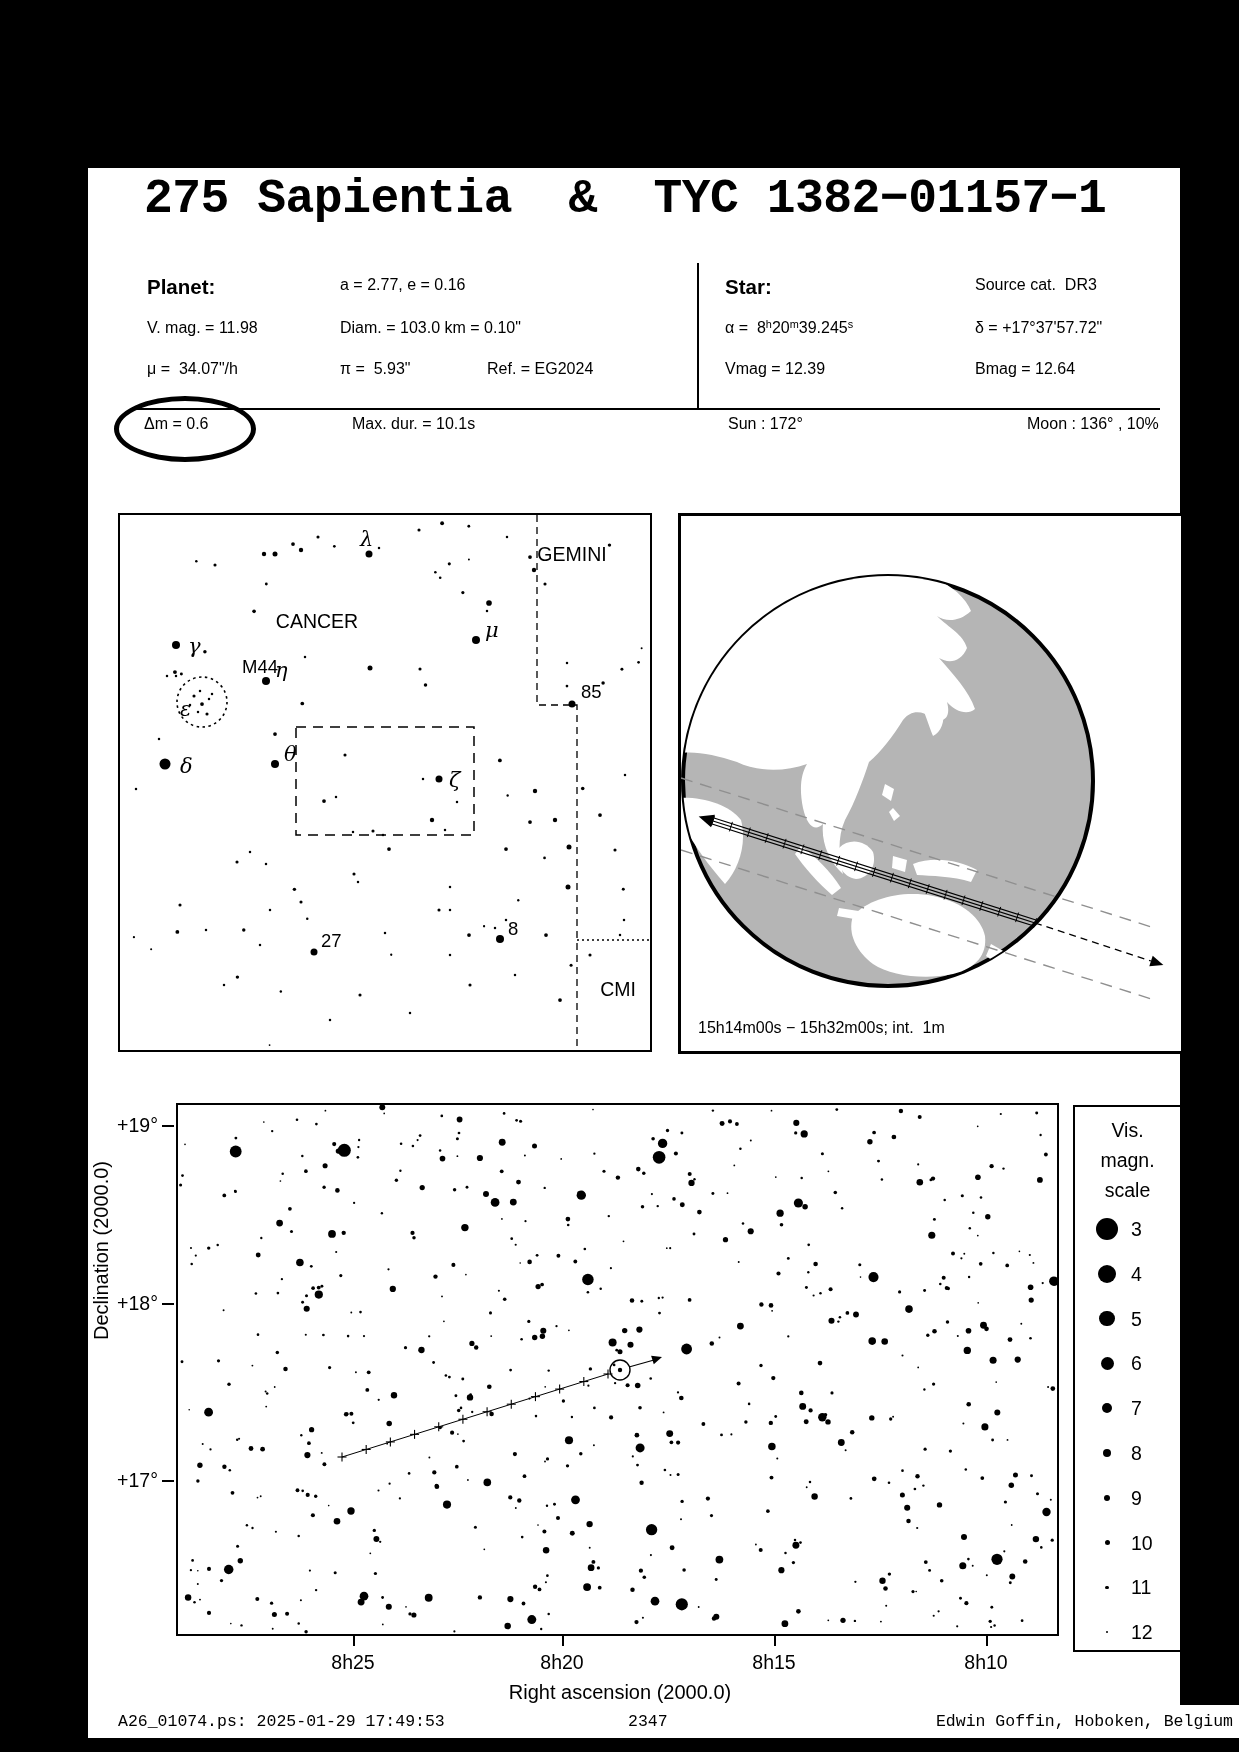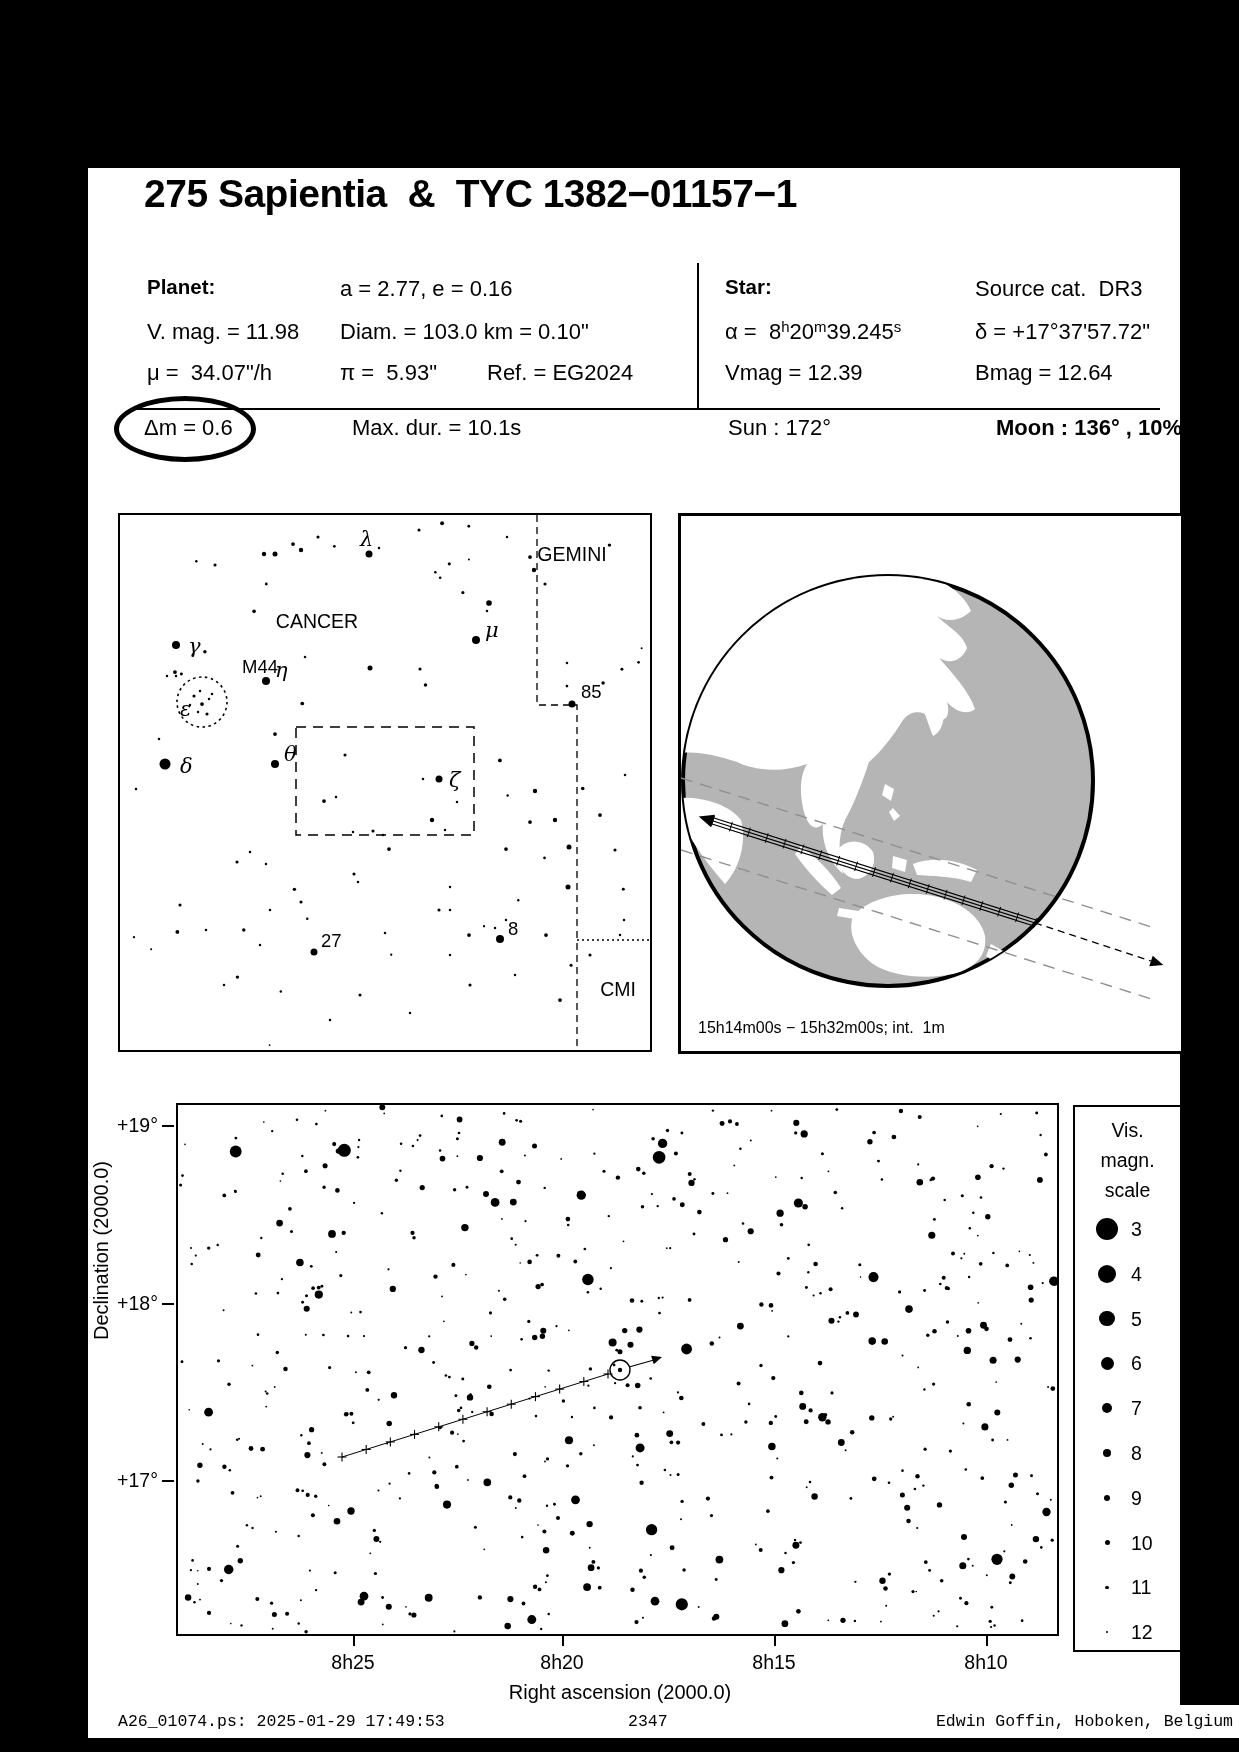--- a/index.html
+++ b/index.html
@@ -3,24 +3,24 @@
 <meta charset="utf-8">
 <style>
   html,body{margin:0;padding:0;background:#000;}
   body{width:1239px;height:1752px;position:relative;overflow:hidden;
        font-family:"Liberation Sans",sans-serif;color:#000;}
   .abs{position:absolute;}
   .pre{white-space:pre;}
   .page{position:absolute;left:88px;top:168px;width:1092px;height:1537px;background:#fff;}
   .footerband{position:absolute;left:88px;top:1705px;width:1151px;height:33px;background:#fff;
               font-family:"Liberation Mono","DejaVu Sans Mono",monospace;font-size:16.5px;}
-  .title{font-size:39px;font-weight:bold;letter-spacing:-0.5px;}
+  .title{font-size:48px;font-weight:bold;letter-spacing:-0.5px;font-family:Liberation Mono, monospace;}
   .subtitle{font-size:27px;}
   .sup{font-size:68%;position:relative;top:-0.5em;}
-  .cell{font-size:22px;}
+  .cell{font-size:16px;}
   .hd{font-weight:bold;font-size:20.5px;}
   .hline{border-top:2px solid #000;height:0;}
   .vline{border-left:2px solid #000;width:0;}
   .ellipse{border:5px solid #000;border-radius:50%;}
   .panel{border:2.5px solid #000;background:#fff;}
   .panel3{border:3px solid #000;background:#fff;}
   .caption{font-size:16px;}
   .ticklab{font-size:19.5px;}
   .xtick{border-left:2px solid #000;width:0;height:12px;}
   .ytick{border-top:2px solid #000;height:0;width:12px;}
@@ -54,21 +54,21 @@
   <div class="abs cell pre" style="left:887px;top:151px;">δ = +17°37'57.72"</div>
   <div class="abs cell pre" style="left:637px;top:192px;">Vmag = 12.39</div>
   <div class="abs cell pre" style="left:887px;top:192px;">Bmag = 12.64</div>
 
   <div class="abs hline" style="left:47px;top:240px;width:1025px;"></div>
 
   <div class="abs ellipse" style="left:26px;top:228px;width:132px;height:56px;"></div>
   <div class="abs cell pre" style="left:56px;top:247px;">Δm = 0.6</div>
   <div class="abs cell pre" style="left:264px;top:247px;">Max. dur. = 10.1s</div>
   <div class="abs cell pre" style="left:640px;top:247px;">Sun : 172°</div>
-  <div class="abs cell pre" style="left:908px;top:247px;font-weight:bold;">Moon : 136° , 10%</div>
+  <div class="abs cell pre" style="left:939px;top:247px;">Moon : 136° , 10%</div>
 
   <div class="abs panel" style="left:30px;top:345px;width:530px;height:535px;">
     <svg id="finder-svg" width="530" height="535" viewBox="0 0 530 535">
         <g>
           <path d="M417,0 L417,190 L457,190 L457,535" fill="none" stroke="#000" stroke-width="1.3" stroke-dasharray="7,5"></path>
           <path d="M457,425 L530,425" fill="none" stroke="#000" stroke-width="1.3" stroke-dasharray="2,3"></path>
         </g>
         <rect x="176" y="212" width="178" height="108" fill="none" stroke="#000" stroke-width="1.5" stroke-dasharray="10,7"></rect>
         <circle cx="82" cy="187" r="25" fill="none" stroke="#000" stroke-width="1.6" stroke-dasharray="2.5,3.5"></circle>
         <g fill="#000">

